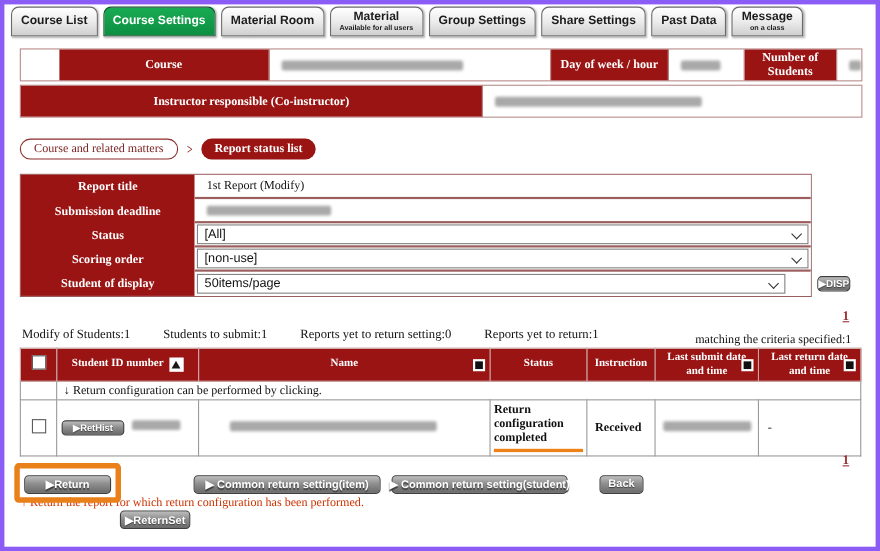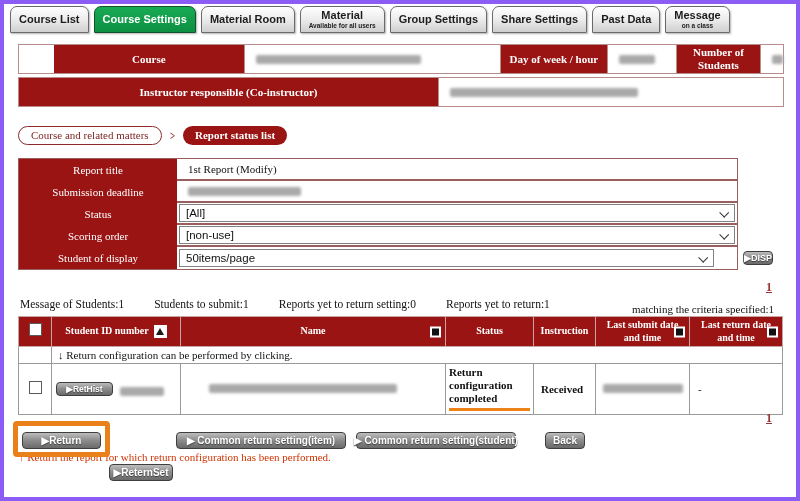--- a/index.html
+++ b/index.html
@@ -51,21 +51,21 @@
   }
   .crumb-sep { color:#8d2a2a; font-size:13px; font-weight:bold; transform: scaleX(.7); }
   .crumb-current {
     background:#9a1414; color:#fff; font-weight:bold; border-radius:10px;
     padding:3px 12px 4px; font-size:11px;
   }
 
   
   .filter-table { position:absolute; top:154px; left:14px; width:720px; border:1px solid #9b5e5e; display:flex; }
   .flabels { width:158px; background:#9a1414; display:flex; flex-direction:column; }
-  .flabel { height:22px; display:flex; align-items:center; justify-content:center; color:#fff; font-weight:normal; font-size:11px; }
+  .flabel { height:22px; display:flex; align-items:center; justify-content:center; color:#fff; font-weight:bold; font-size:11px; }
   .fvals { flex:1; display:flex; flex-direction:column; background:#fff; }
   .fval { height:22px; border-bottom:2px solid #9b5e5e; display:flex; align-items:center; padding:0 2px; font-size:11px; color:#111; }
   .fval:last-child { border-bottom:none; }
   .fval .text-pad { padding-left:9px; }
   .sel {
     width:100%; height:18px; border:1px solid #828282; background:#fff;
     display:flex; align-items:center; justify-content:space-between;
     font-family:"Liberation Sans",sans-serif; font-size:11.5px; color:#111;
     padding:0 7px 0 6px; cursor:pointer;gap:13px;
   }
@@ -100,21 +100,21 @@
   .rtable .hwrap { display:flex; align-items:center; justify-content:center; position:relative; width:100%; }
   .sortbox { width:13px; height:13px; background:#fff; display:inline-flex; align-items:center; justify-content:center; margin-left:5px; cursor:pointer; }
   .tri-up { width:0; height:0; border-left:4px solid transparent; border-right:4px solid transparent; border-bottom:7px solid #1a1a1a; }
   .hdr-box { width:11px; height:11px; background:#fff; display:inline-flex; align-items:center; justify-content:center; cursor:pointer; }
   .hdr-box .fill { width:7px; height:7px; background:#111; }
   .hdr-box.abs { position:absolute; right:3px; top:50%; transform:translateY(-50%); }
   .note-row td { height:17px; font-size:11px; color:#111; padding-left:6px; background:#fff; }
   .data-row td { height:34px; font-size:11px; color:#111; background:#fff; vertical-align:middle; }
   .cb { width:13px; height:13px; border:1px solid #5a5a5a; background:#fff; display:inline-block; cursor:pointer; }
   .cell-center { text-align:center; }
-  .idcell { display:flex; align-items:flex-end; gap:7px; padding-left:4px; }
+  .idcell { display:flex; align-items:flex-start; gap:7px; padding-left:4px; }
   .rethist-btn { width:57px; height:14px; font-size:8.5px; flex:0 0 auto; }
   .status-cell { padding:2px 3px 3px; }
   .status-text { font-weight:bold; font-size:11px; line-height:1.2; }
   .orange-bar { height:3px; background:#ee8118; margin-top:2px; width:100%; }
   .instr-cell { font-weight:bold; padding-left:7px; }
   .dash-cell { padding-left:8px; }
 
   
   .fbtn { position:absolute; height:17px; font-size:10px; top:428px; }
   .btn-return { left:18px; width:79px; }
@@ -224,21 +224,21 @@
           </div>
       </div>
     </div>
   </div>
 
   <button class="gbtn disp-btn">▶DISP</button>
 
   <span class="pageno p1">1</span>
 
   <div class="stats-left">
-    <span>Message of Students:1</span>
+    <span>Modify of Students:1</span>
     <span>Students to submit:1</span>
     <span>Reports yet to return setting:0</span>
     <span>Reports yet to return:1</span>
   </div>
   <div class="stats-right">matching the criteria specified:1</div>
 
   <table class="rtable">
     <colgroup>
       <col style="width:33px;">
         <col style="width:129px;">

